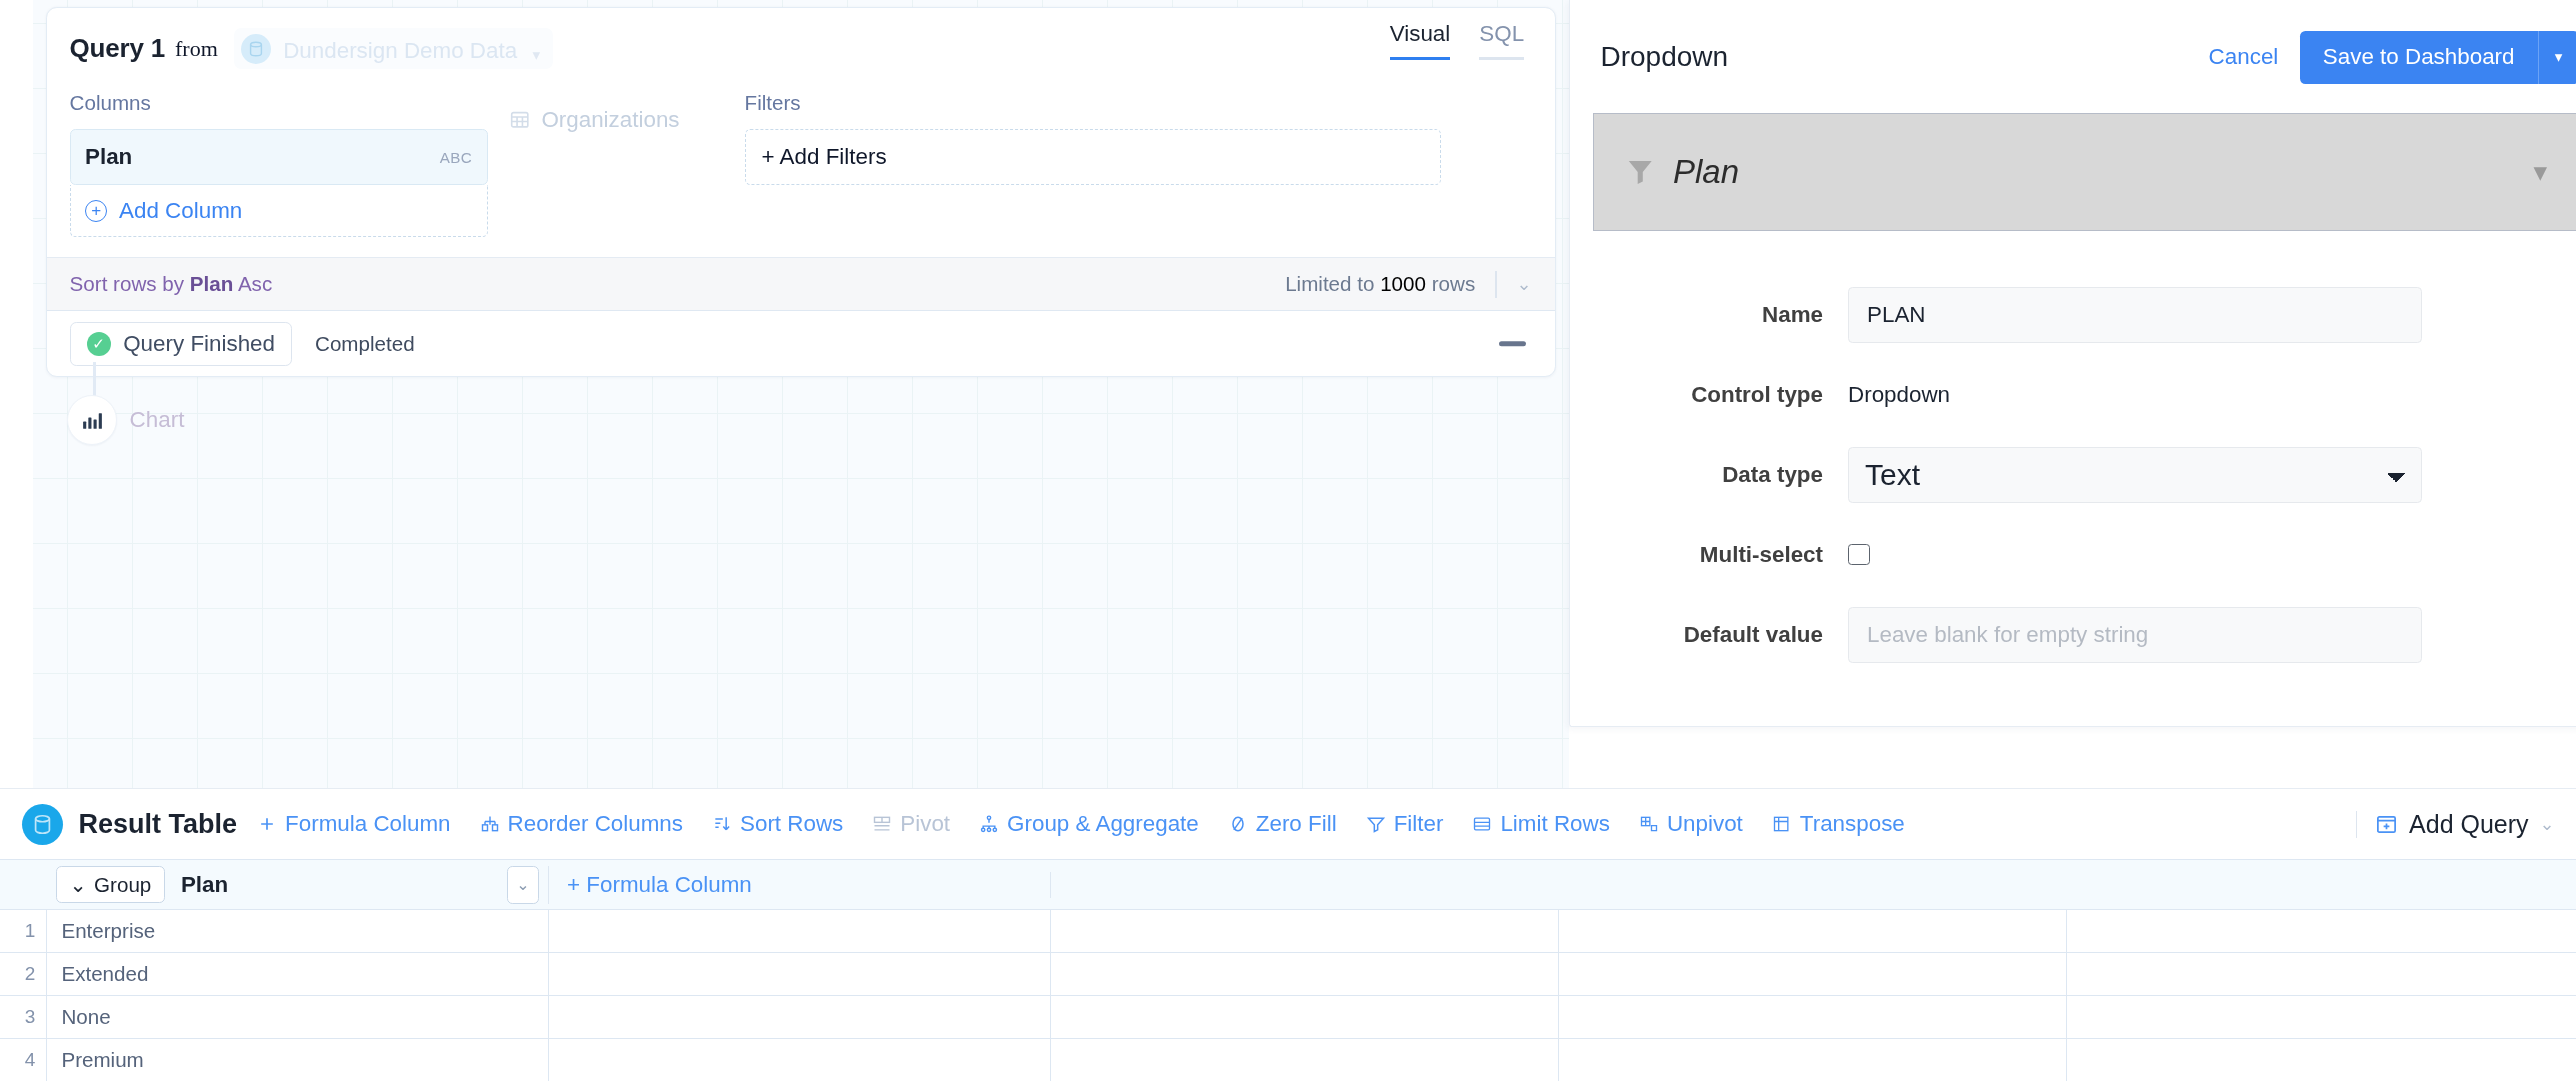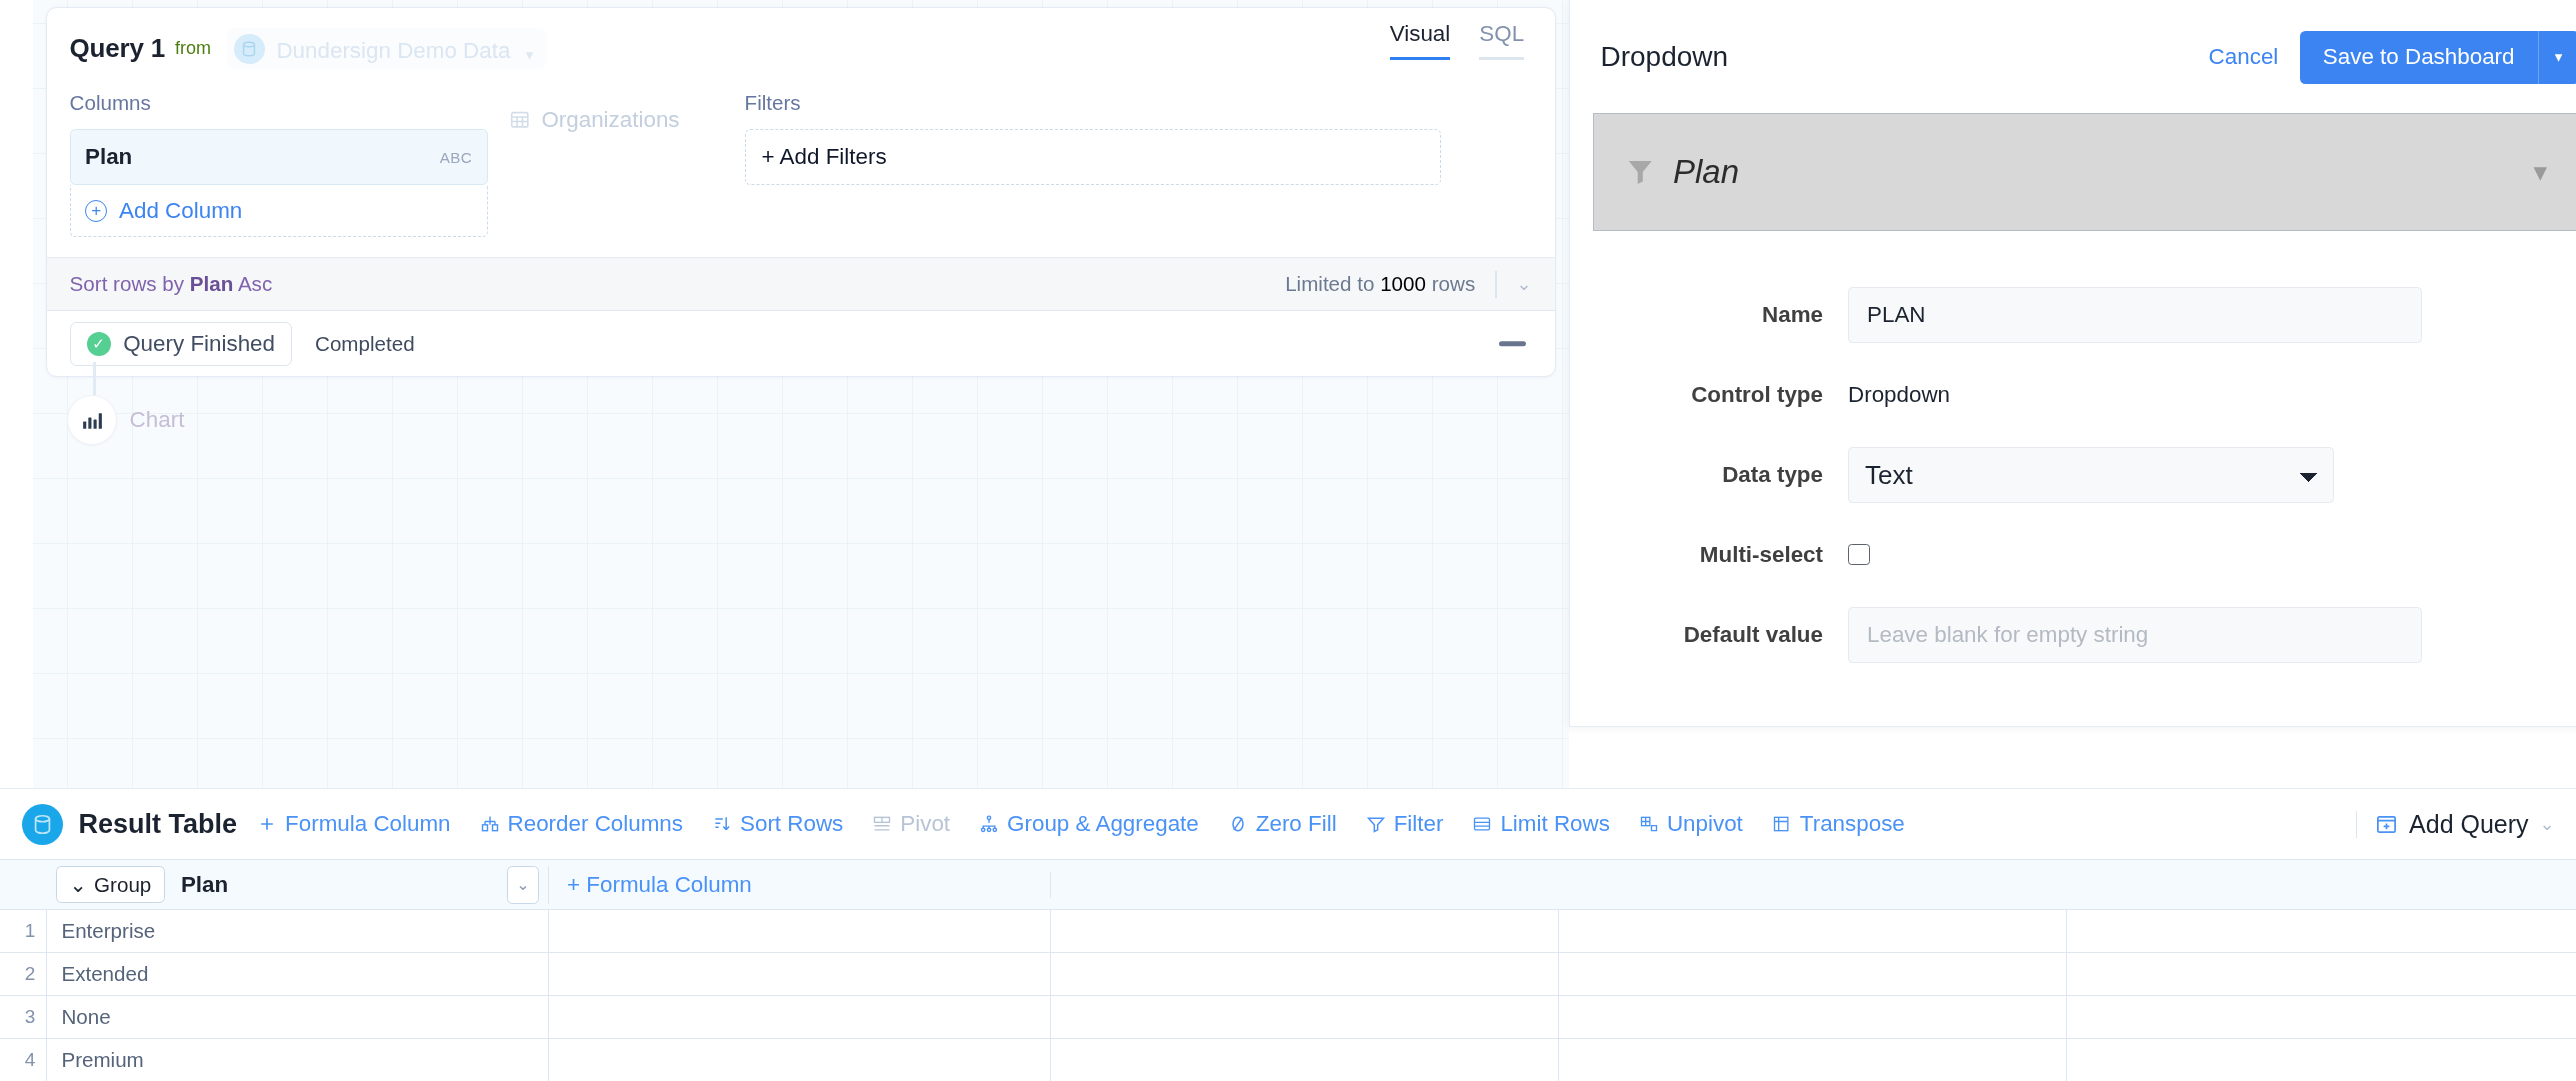--- a/index.html
+++ b/index.html
@@ -58,23 +58,24 @@
     padding: 20px 23px 9px 23px;
     position: relative;
   }
   .qc-title {
     font-size: 26px;
     font-weight: bold;
     color: #1b2330;
     letter-spacing: -0.2px;
   }
   .qc-from {
-    font-size: 18px;
-    color: #4d7c0f;
+    font-size: 22px;
+    color: #0f172a;
     margin-left: 10px;
+    font-family: Liberation Serif, serif;
   }
   .qc-source {
     display: flex;
     align-items: flex-end;
     gap: 11.7px;
     margin-left: 16px;
     padding: 5.4px 12.6px 5.4px 7.2px;
     border-radius: 7.2px;
     background: #fafcfe;
   }
@@ -381,27 +382,27 @@
     border: 1.3px solid #e6e9ed;
     border-radius: 4.5px;
     padding: 0 18px;
     font-size: 22.4px;
     color: #1b2330;
     font-family: "Liberation Sans", sans-serif;
   }
   .form-input::placeholder { color: #b4bac3; }
   .form-static { font-size: 22.4px; color: #1b2330; }
   .form-select {
-    width: 486px;
+    width: 574px;
     height: 56px;
     background: #f8f9fa;
     border: 1.3px solid #e6e9ed;
     border-radius: 4.5px;
     padding: 0 16px;
-    font-size: 26px;
+    font-size: 30px;
     color: #1b2330;
     font-family: "Liberation Sans", sans-serif;
     appearance: none;
     background-image:
       linear-gradient(45deg, transparent 50%, #1b2330 50%),
       linear-gradient(135deg, #1b2330 50%, transparent 50%);
     background-position:
       calc(100% - 25px) 25px,
       calc(100% - 16px) 25px;
     background-size: 9px 9px, 9px 9px;

